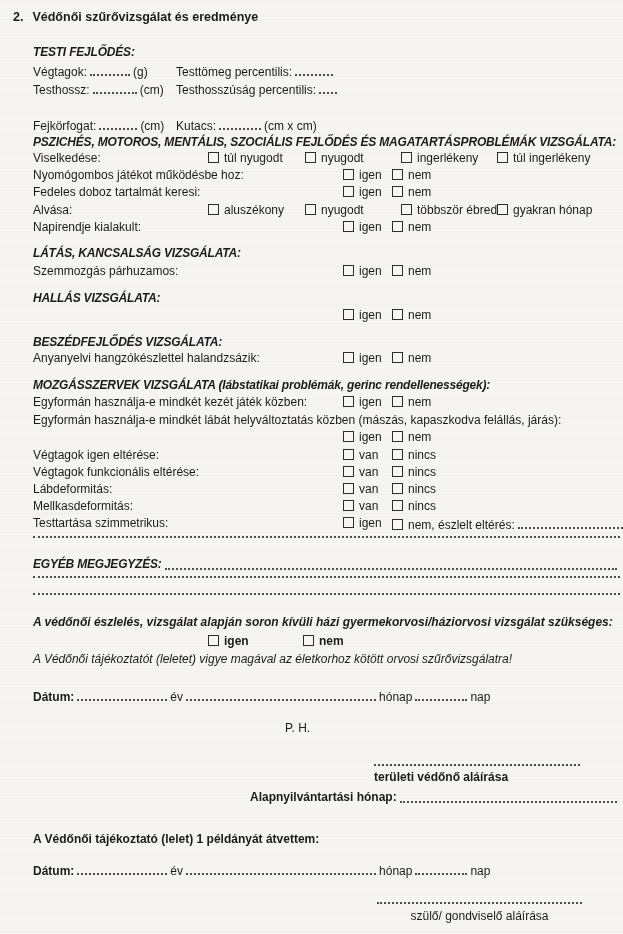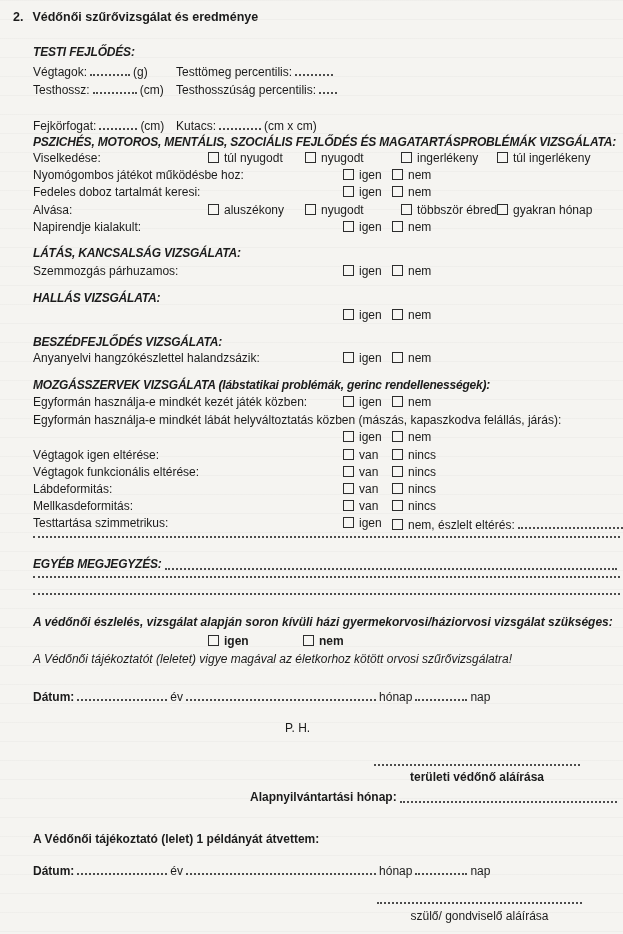--- a/index.html
+++ b/index.html
@@ -176,21 +176,21 @@
   </div>
   <div class="row i" style="top:652px">A Védőnői tájékoztatót (leletet) vigye magával az életkorhoz kötött orvosi szűrővizsgálatra!</div>
 
   <div class="row" style="top:688px">
     <span class="b">Dátum:</span><span class="dots" style="width:90px"></span><span>év</span><span class="dots" style="width:190px"></span><span>hónap</span><span class="dots" style="width:52px"></span><span>nap</span>
   </div>
 
   <div class="abs" style="top:721px;left:285px">P. H.</div>
 
   <div class="hline" style="top:764px;left:374px;width:206px"></div>
-  <div class="abs b" style="top:770px;left:374px;width:206px;text-align:center">területi védőnő aláírása</div>
+  <div class="abs b" style="top:770px;left:374px;width:206px;text-align:left">területi védőnő aláírása</div>
 
   <div class="abs flexrow" style="top:790px;left:250px;width:370px">
     <span class="b">Alapnyilvántartási hónap:</span>
       <span class="dots"></span>
   </div>
 
   <div class="row b" style="top:832px">A Védőnői tájékoztató (lelet) 1 példányát átvettem:</div>
 
   <div class="row" style="top:862px">
     <span class="b">Dátum:</span><span class="dots" style="width:90px"></span><span>év</span><span class="dots" style="width:190px"></span><span>hónap</span><span class="dots" style="width:52px"></span><span>nap</span>

